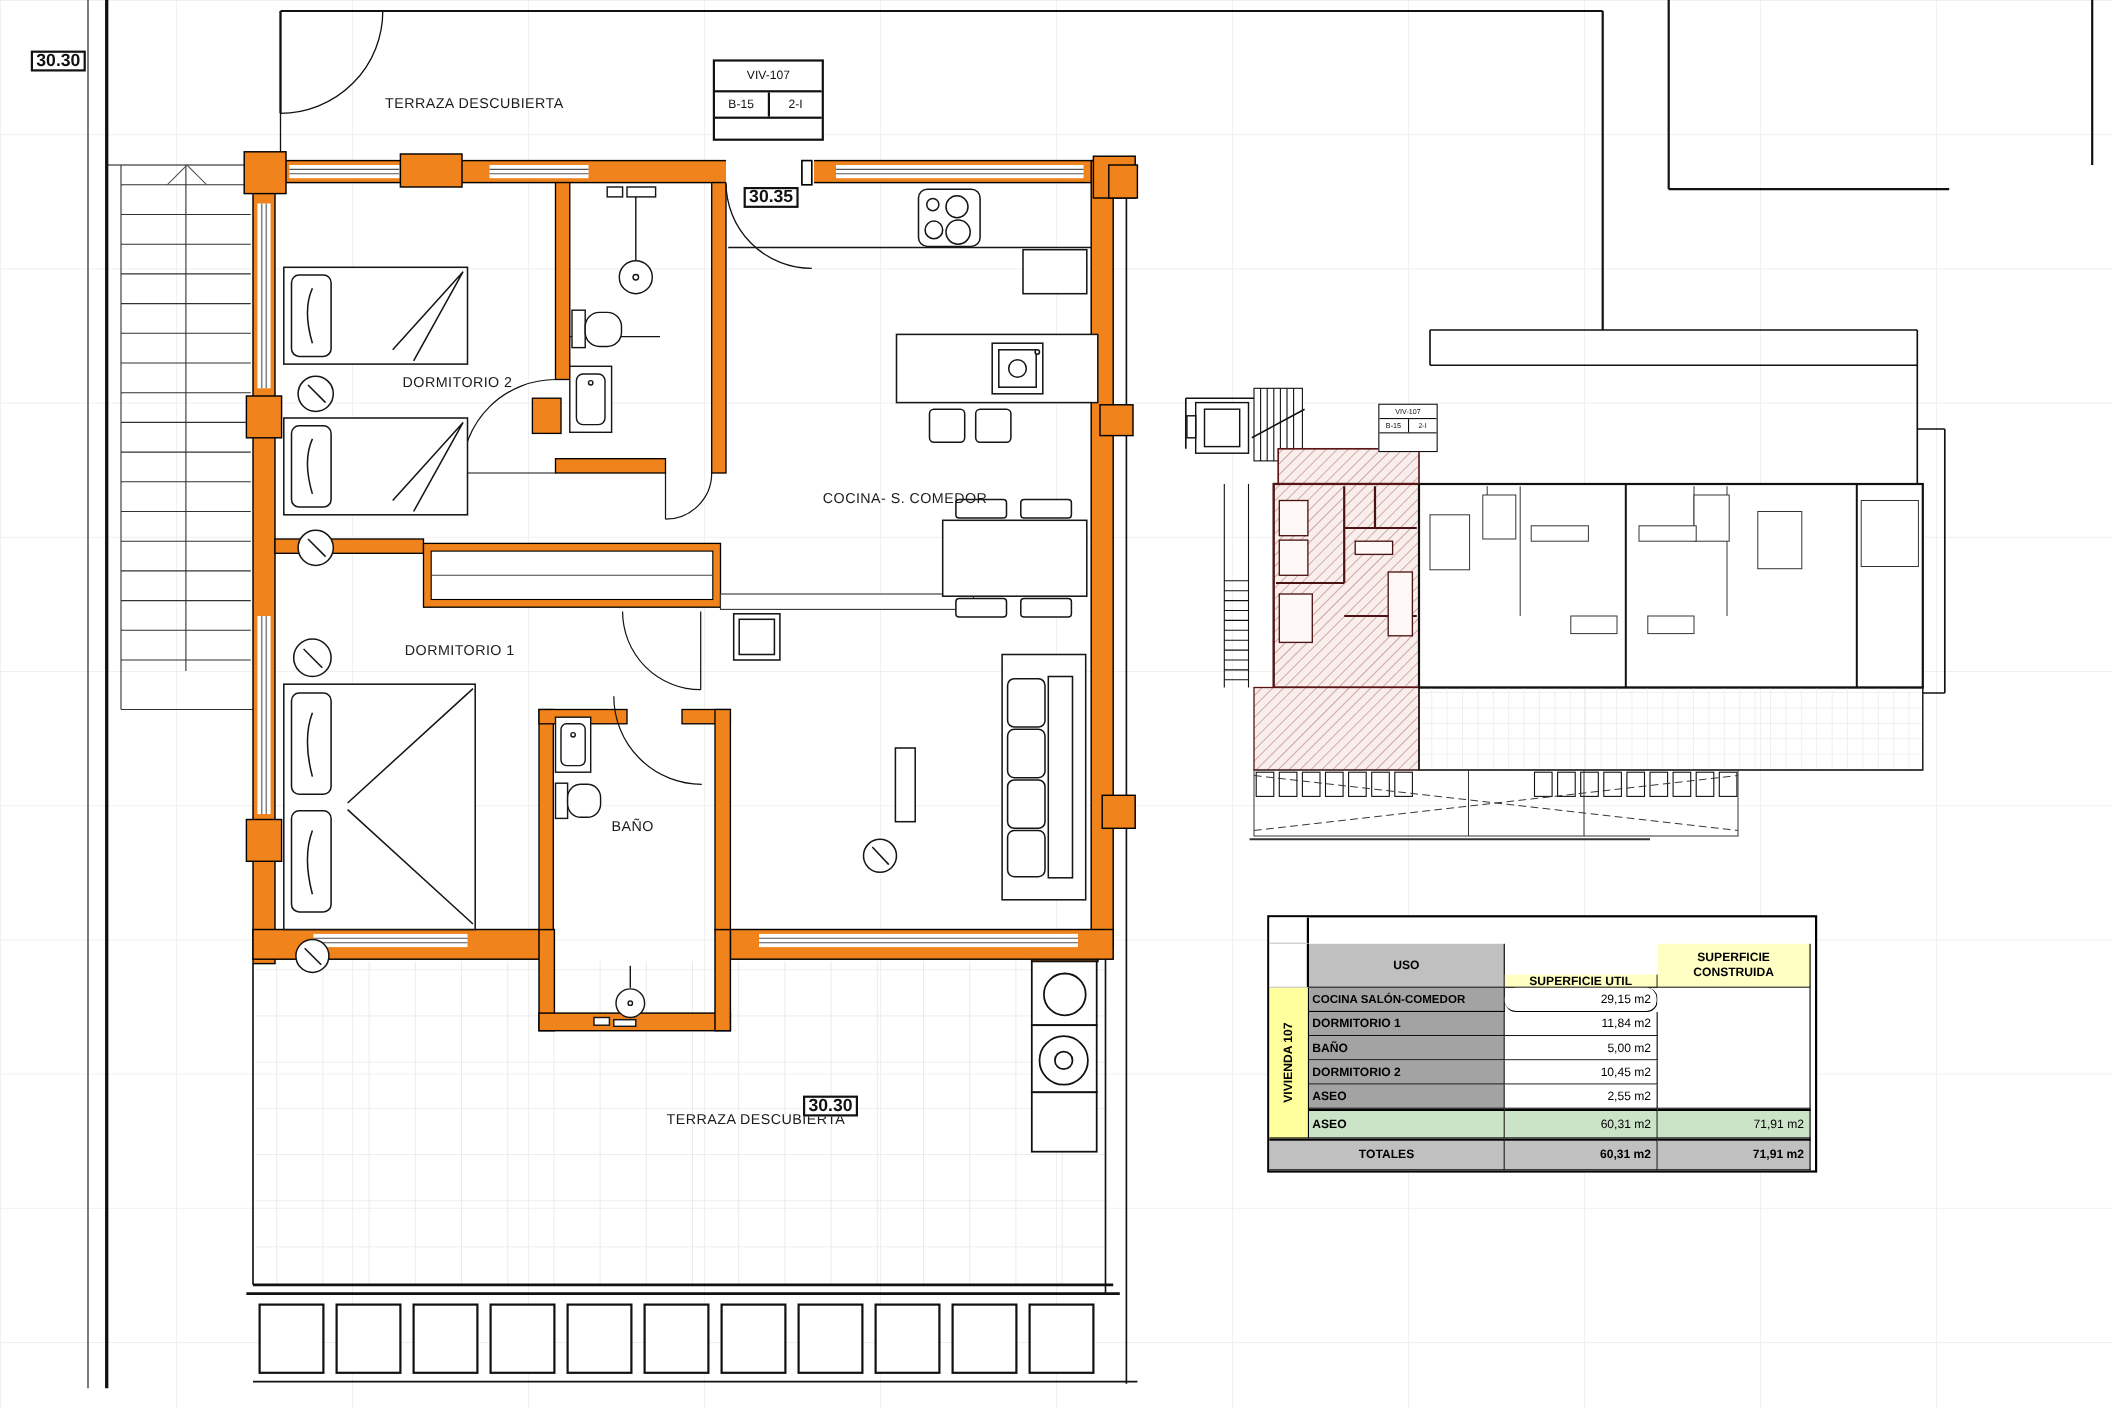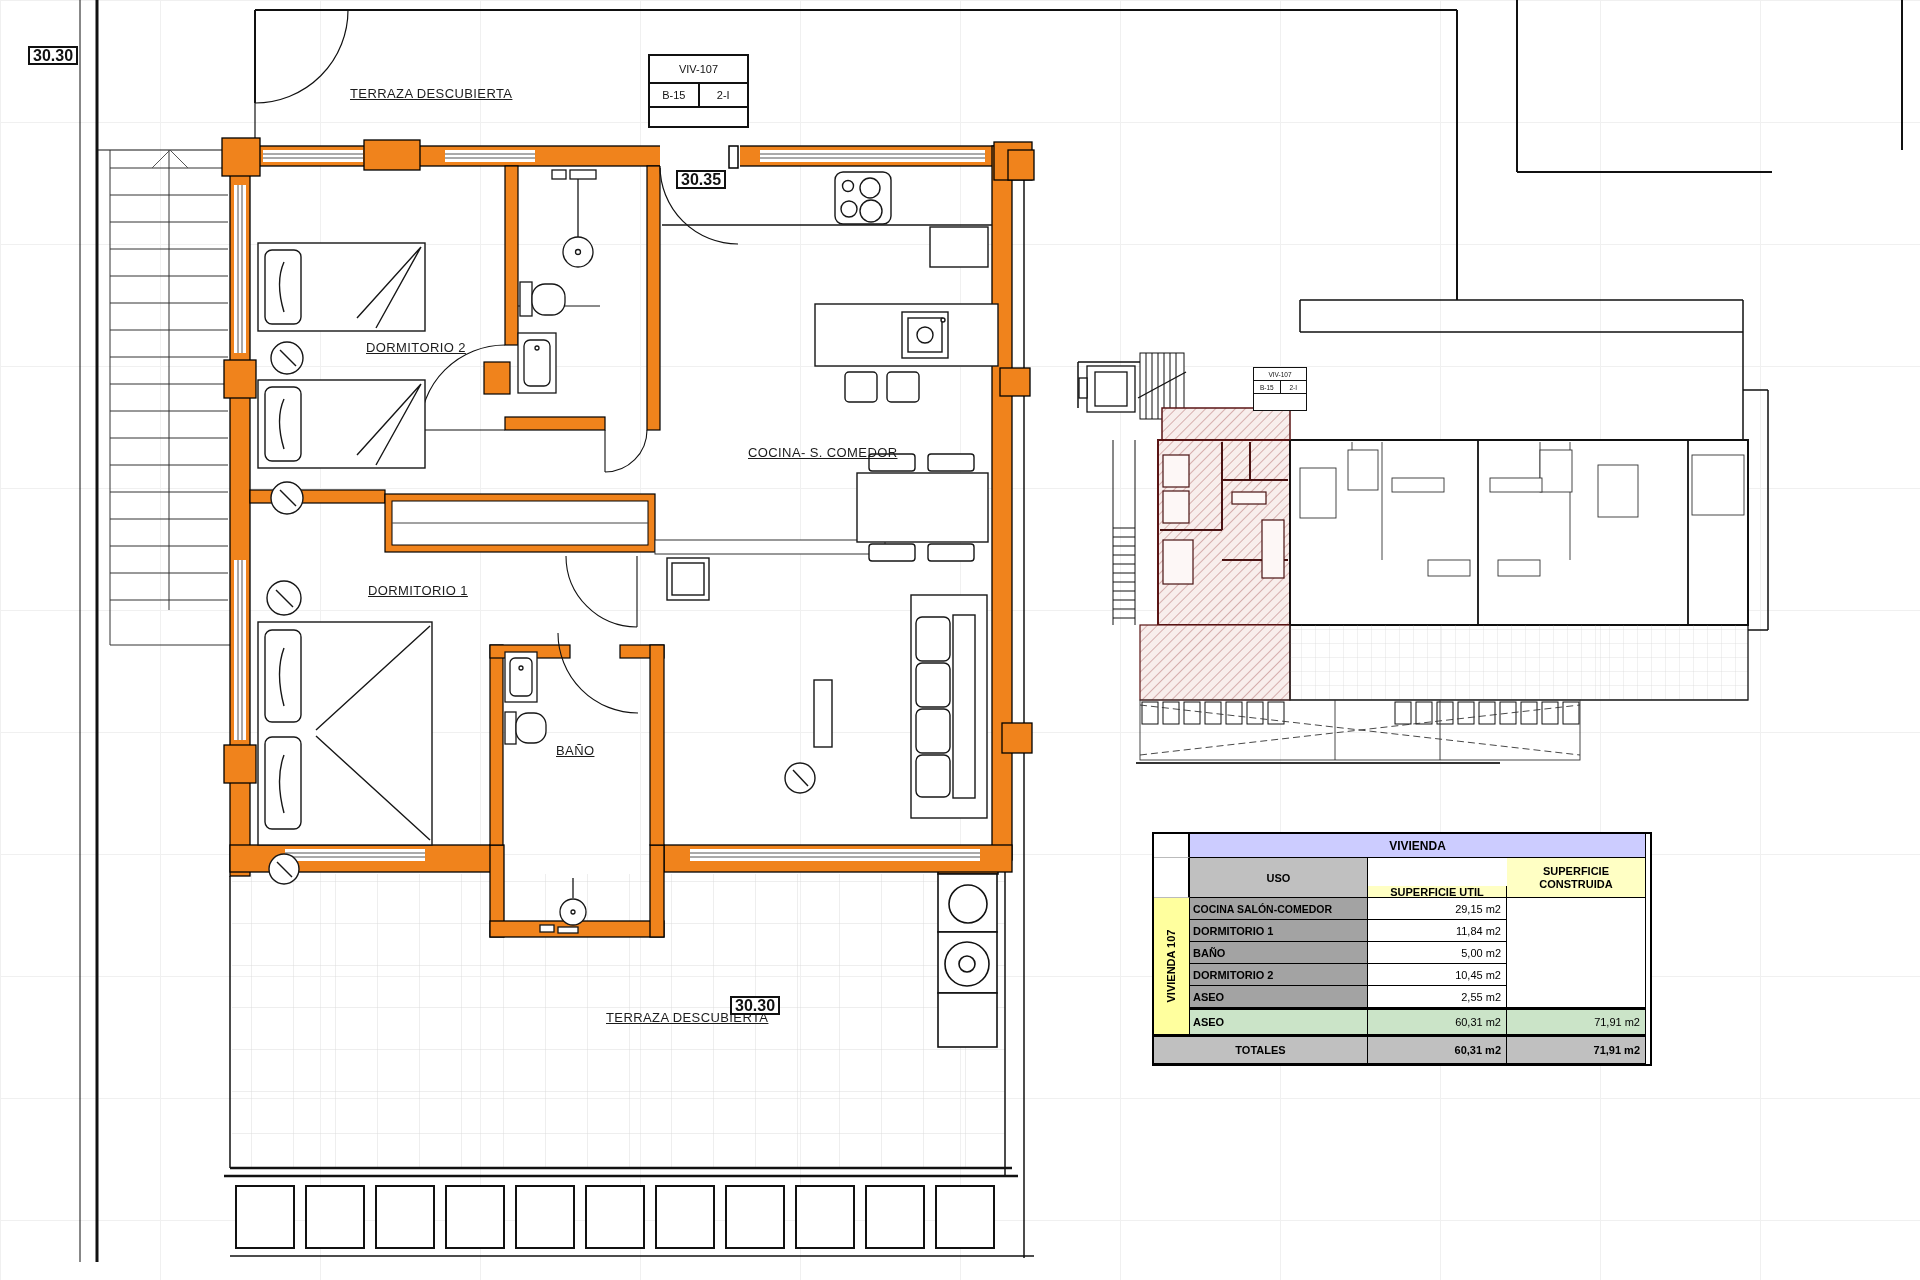--- a/index.html
+++ b/index.html
@@ -12,21 +12,21 @@
     background-size:160px 122px;
     font-family:"Liberation Sans",sans-serif;color:#1c1c1c;
   }
   #plan-svg{position:absolute;left:0;top:0;}
   .lvlbox{
     position:absolute;border:2px solid #111;background:#fff;
     font-size:16px;line-height:15px;padding:0 3px;color:#111;z-index:5;font-weight:bold;
   }
   .roomlabel{
     position:absolute;font-size:13px;letter-spacing:.4px;color:#1c1c1c;
-    white-space:nowrap;z-index:4;text-decoration:underline;
+    white-space:nowrap;z-index:4;
   }
   
   .tblock{position:absolute;left:648px;top:54px;width:97px;height:70px;
     border:2px solid #111;background:#fff;z-index:5;font-size:11px;color:#111;}
   .tblock .r1{height:26px;border-bottom:2px solid #111;display:flex;align-items:center;justify-content:center;}
   .tblock .r2{height:22px;border-bottom:2px solid #111;display:flex;}
   .tblock .r2 div{flex:1;display:flex;align-items:center;justify-content:center;}
   .tblock .r2 div:first-child{border-right:2px solid #111;}
   
   .mtblock{position:absolute;left:1253px;top:367px;width:52px;height:42px;
@@ -418,33 +418,32 @@
   <div class="mtblock">
     <div class="r1">VIV-107</div>
     <div class="r2">
       <div>B-15</div>
       <div>2-I</div>
     </div>
   </div>
 
   <div id="areas-table">
     <div class="cell empty-corner" style="grid-column:1;grid-row:1;"></div>
-    <div class="cell ctr b bg-lav" style="grid-column:2/5;grid-row:1;font-size:12px;">VIVIENDA</div>
 
     <div class="cell empty-corner" style="grid-column:1;grid-row:2;"></div>
     <div class="cell ctr b bg-gry" style="grid-column:2;grid-row:2;">USO</div>
     <div class="cell ctr b bg-yel" style="grid-column:3;grid-row:2;margin-top:28px;">SUPERFICIE UTIL</div>
     <div class="cell ctr b bg-yel" style="grid-column:4;grid-row:2;padding:0 14px;line-height:1.15;">SUPERFICIE CONSTRUIDA</div>
 
     <div class="cell ctr bg-yel2" id="side-label">
       <span>VIVIENDA 107</span>
     </div>
 
     <div class="cell lft b bg-lgry" style="grid-column:2;grid-row:3;font-size:10.5px;">COCINA SALÓN-COMEDOR</div>
-    <div class="cell rgt bg-wht" style="grid-column:3;grid-row:3;">29,15 m2</div>
+    <div class="cell rgt bg-wht" style="grid-column:3;grid-row:3;border-radius:10px;">29,15 m2</div>
     <div class="cell bg-wht" style="grid-column:4;grid-row:3/8;"></div>
 
     <div class="cell lft b bg-lgry" style="grid-column:2;grid-row:4;">DORMITORIO 1</div>
     <div class="cell rgt bg-wht" style="grid-column:3;grid-row:4;">11,84 m2</div>
 
     <div class="cell lft b bg-lgry" style="grid-column:2;grid-row:5;">BAÑO</div>
     <div class="cell rgt bg-wht" style="grid-column:3;grid-row:5;">5,00 m2</div>
 
     <div class="cell lft b bg-lgry" style="grid-column:2;grid-row:6;">DORMITORIO 2</div>
     <div class="cell rgt bg-wht" style="grid-column:3;grid-row:6;">10,45 m2</div>

